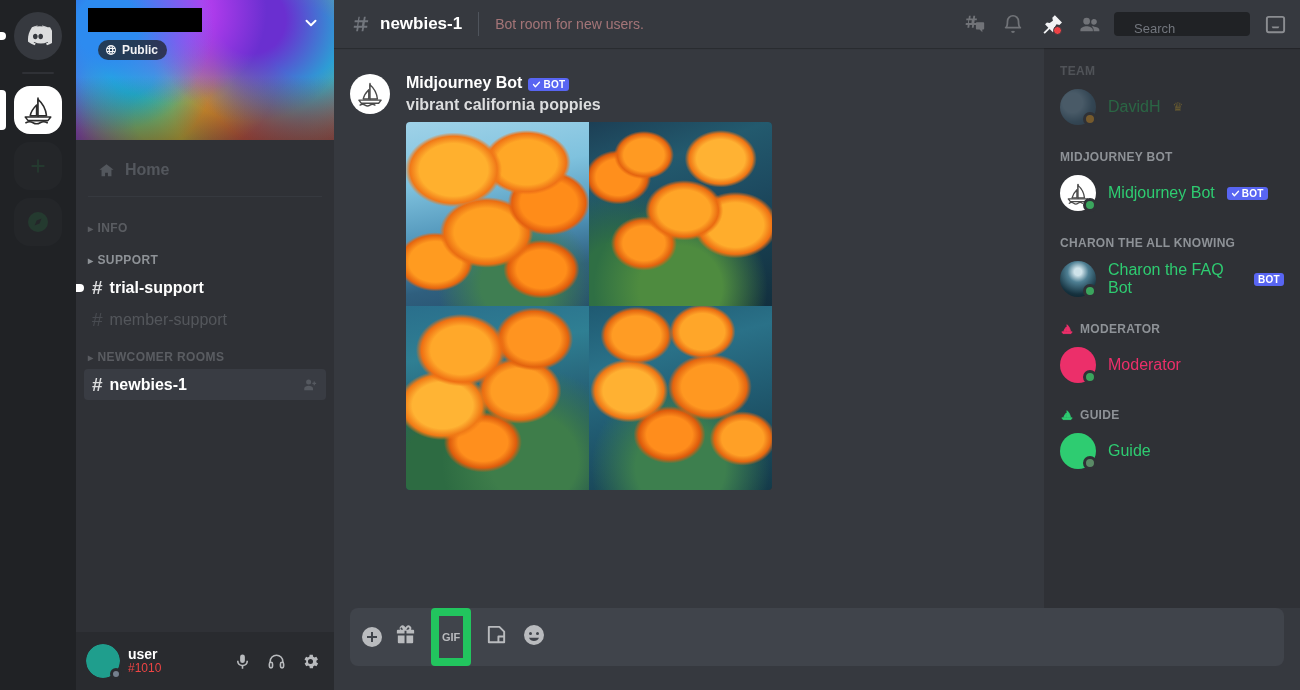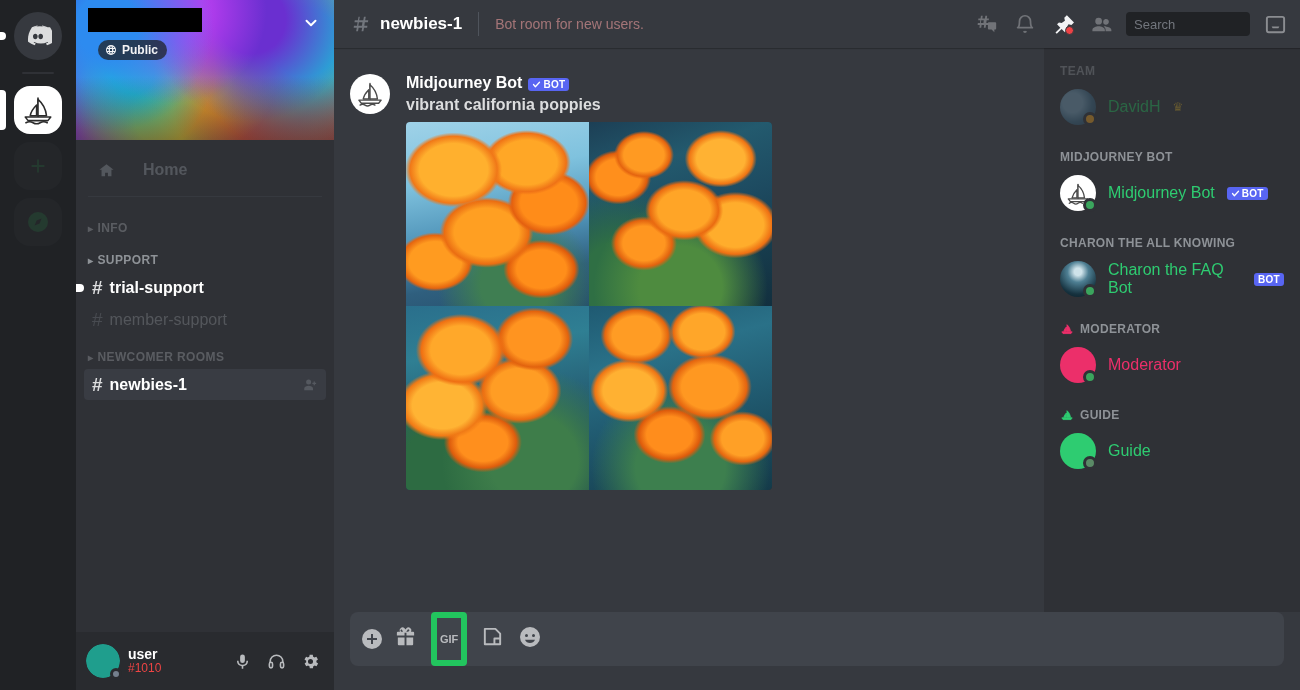--- a/index.html
+++ b/index.html
@@ -64,21 +64,21 @@
   }
   .public-badge {
     position: absolute; left: 22px; top: 40px; z-index: 3;
     display: flex; align-items: center; gap: 5px;
     background: rgba(32,34,37,.75); color: #f2f3f5;
     font-size: 12px; font-weight: 600; padding: 3px 9px 3px 7px; border-radius: 11px;
   }
   .banner-chevron { position: absolute; right: 14px; top: 14px; z-index: 3; color: #fff; }
 
   .home-row {
-    display: flex; align-items: center; gap: 28px;
+    display: flex; align-items: center; gap: 10px;
     margin: 14px 10px 0 14px; padding: 7px 8px; border-radius: 4px;
     color: #72767d; font-size: 16px; font-weight: 600; opacity: .55;
   }
   .side-divider { height: 1px; background: #36393f; margin: 10px 12px 4px; }
 
   .channels { flex: 1; overflow: hidden; padding-top: 6px; }
   .cat {
     display: flex; align-items: center; gap: 4px;
     padding: 14px 8px 4px 12px; color: #8e9297;
     font-size: 12px; font-weight: 700; letter-spacing: .4px; text-transform: uppercase;
@@ -131,22 +131,22 @@
   .topic { color: #fca5a5; font-size: 14px; opacity: .55; white-space: nowrap; }
   .top-icons { margin-left: auto; display: flex; align-items: center; gap: 4px; }
   .tbtn { width: 34px; height: 32px; display: flex; align-items: center; justify-content: center; color: #b9bbbe; position: relative; }
   .tbtn.dim { opacity: .45; }
   .tbtn.active { color: #f2f3f5; }
   .red-dot {
     position: absolute; right: 6px; bottom: 5px; width: 9px; height: 9px;
     background: #ed4245; border-radius: 50%; border: 1.5px solid #36393f;
   }
   .search {
-    width: 124px; height: 24px; background: #202225; border-radius: 4px;
-    display: flex; align-items: center; padding: 0 6px 0 8px; margin: 0 4px;
+    width: 136px; height: 24px; background: #202225; border-radius: 4px;
+    display: flex; align-items: flex-end; padding: 0 6px 0 20px; margin: 0 4px;
   }
   .search input {
     flex: 1; background: transparent; border: 0; outline: 0;
     color: #dcddde; font-size: 13px; font-family: inherit;
   }
   .search input::placeholder { color: #72767d; }
 
   .content-row { flex: 1; display: flex; min-height: 0; }
   .messages { flex: 1; position: relative; min-width: 0; overflow: hidden; padding-bottom: 8px; }
 
@@ -235,21 +235,21 @@
   }
   .plus-btn {
     width: 44px; height: 44px; display: flex; align-items: center; justify-content: center;
     color: #b9bbbe;
   }
   .composer-input {
     flex: 1; color: #72767d; font-size: 16px; padding: 0 2px;
   }
   .composer-icons { display: flex; align-items: center; gap: 14px; color: #b9bbbe; }
   .gif-badge {
-    border: 6px solid #22c55e; border-radius: 4px; color: #b9bbbe;
+    border: 8px solid #22c55e; border-radius: 4px; color: #b9bbbe;
     font-size: 11px; font-weight: 700; padding: 15px 3px; line-height: 1.1;
   }
 
   
   .members {
     width: 256px; flex: 0 0 256px; background: #2f3136; padding: 16px 8px 0 8px;
     overflow: hidden;
   }
   .m-cat {
     display: flex; align-items: center; gap: 6px;

